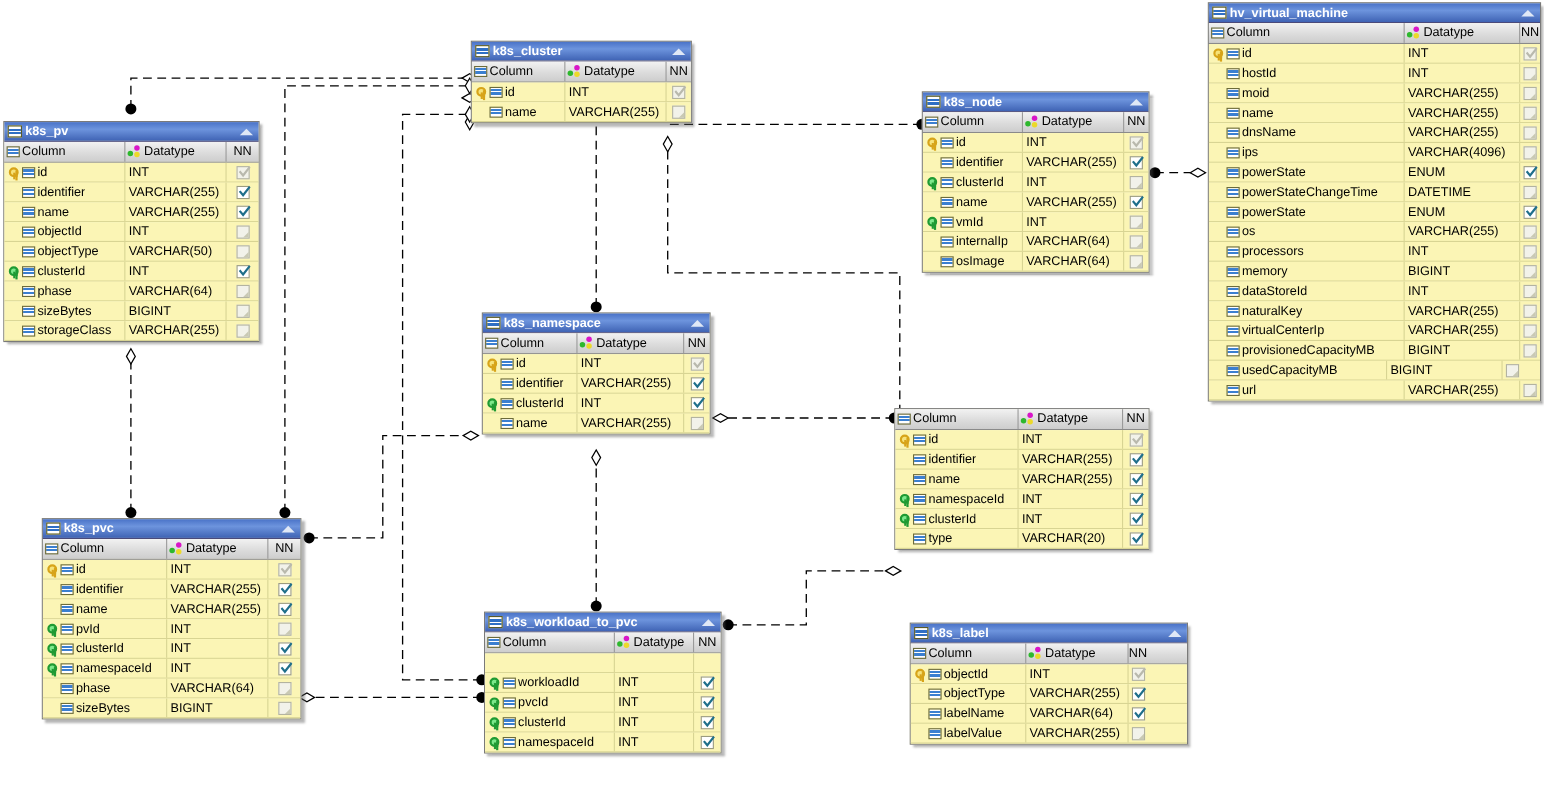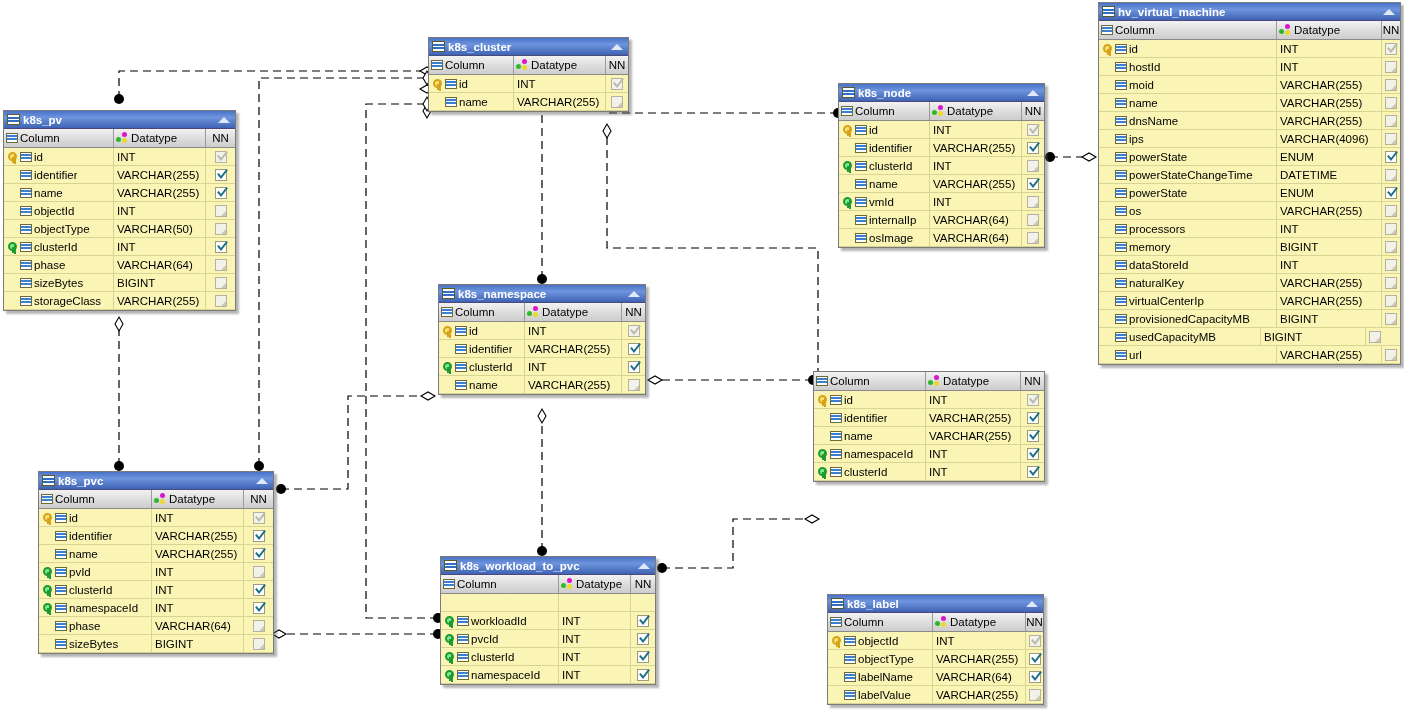--- a/index.html
+++ b/index.html
@@ -1088,20 +1088,39 @@
           <span class="cell c-nn" style="width:23px">
             <span class="nnbox">
               <span class="tick">
                 <svg width="11" height="11" viewBox="0 0 11 11">
                   <path d="M1.5 5.5 L4 8.5 L9.5 1.5" fill="none" stroke="#1f6f8b" stroke-width="2" stroke-linecap="square"></path>
                 </svg>
               </span>
             </span>
           </span>
         </div>
+        <div class="col-row">
+          <span class="cell c-col" style="width:112px">
+            <span class="keyslot"></span>
+            <span class="col-ico"></span>
+            <span class="col-name">type</span>
+          </span>
+          <span class="cell c-dt" style="width:95px">
+            <span>VARCHAR(20)</span>
+          </span>
+          <span class="cell c-nn" style="width:23px">
+            <span class="nnbox">
+              <span class="tick">
+                <svg width="11" height="11" viewBox="0 0 11 11">
+                  <path d="M1.5 5.5 L4 8.5 L9.5 1.5" fill="none" stroke="#1f6f8b" stroke-width="2" stroke-linecap="square"></path>
+                </svg>
+              </span>
+            </span>
+          </span>
+        </div>
       </div>
       <div class="tbl" style="left: 38px; top: 471px; width: 236px;">
         <div class="tbl-title">
           <span class="ico-tbl"></span>
           <span class="t-name">k8s_pvc</span>
           <span class="collapse-tri"></span>
         </div>
         <div class="hdr-row">
           <span class="cell c-col" style="width:113px">
             <span class="col-ico"></span>
@@ -1352,21 +1371,21 @@
             <span class="nnbox">
               <span class="tick">
                 <svg width="11" height="11" viewBox="0 0 11 11">
                   <path d="M1.5 5.5 L4 8.5 L9.5 1.5" fill="none" stroke="#1f6f8b" stroke-width="2" stroke-linecap="square"></path>
                 </svg>
               </span>
             </span>
           </span>
         </div>
       </div>
-      <div class="tbl" style="left: 827px; top: 594px; width: 217px;">
+      <div class="tbl" style="left: 827px; top: 566px; width: 253px;">
         <div class="tbl-title">
           <span class="ico-tbl"></span>
           <span class="t-name">k8s_label</span>
           <span class="collapse-tri"></span>
         </div>
         <div class="hdr-row">
           <span class="cell c-col" style="width:105px">
             <span class="col-ico"></span>
             <span>Column</span>
           </span>

